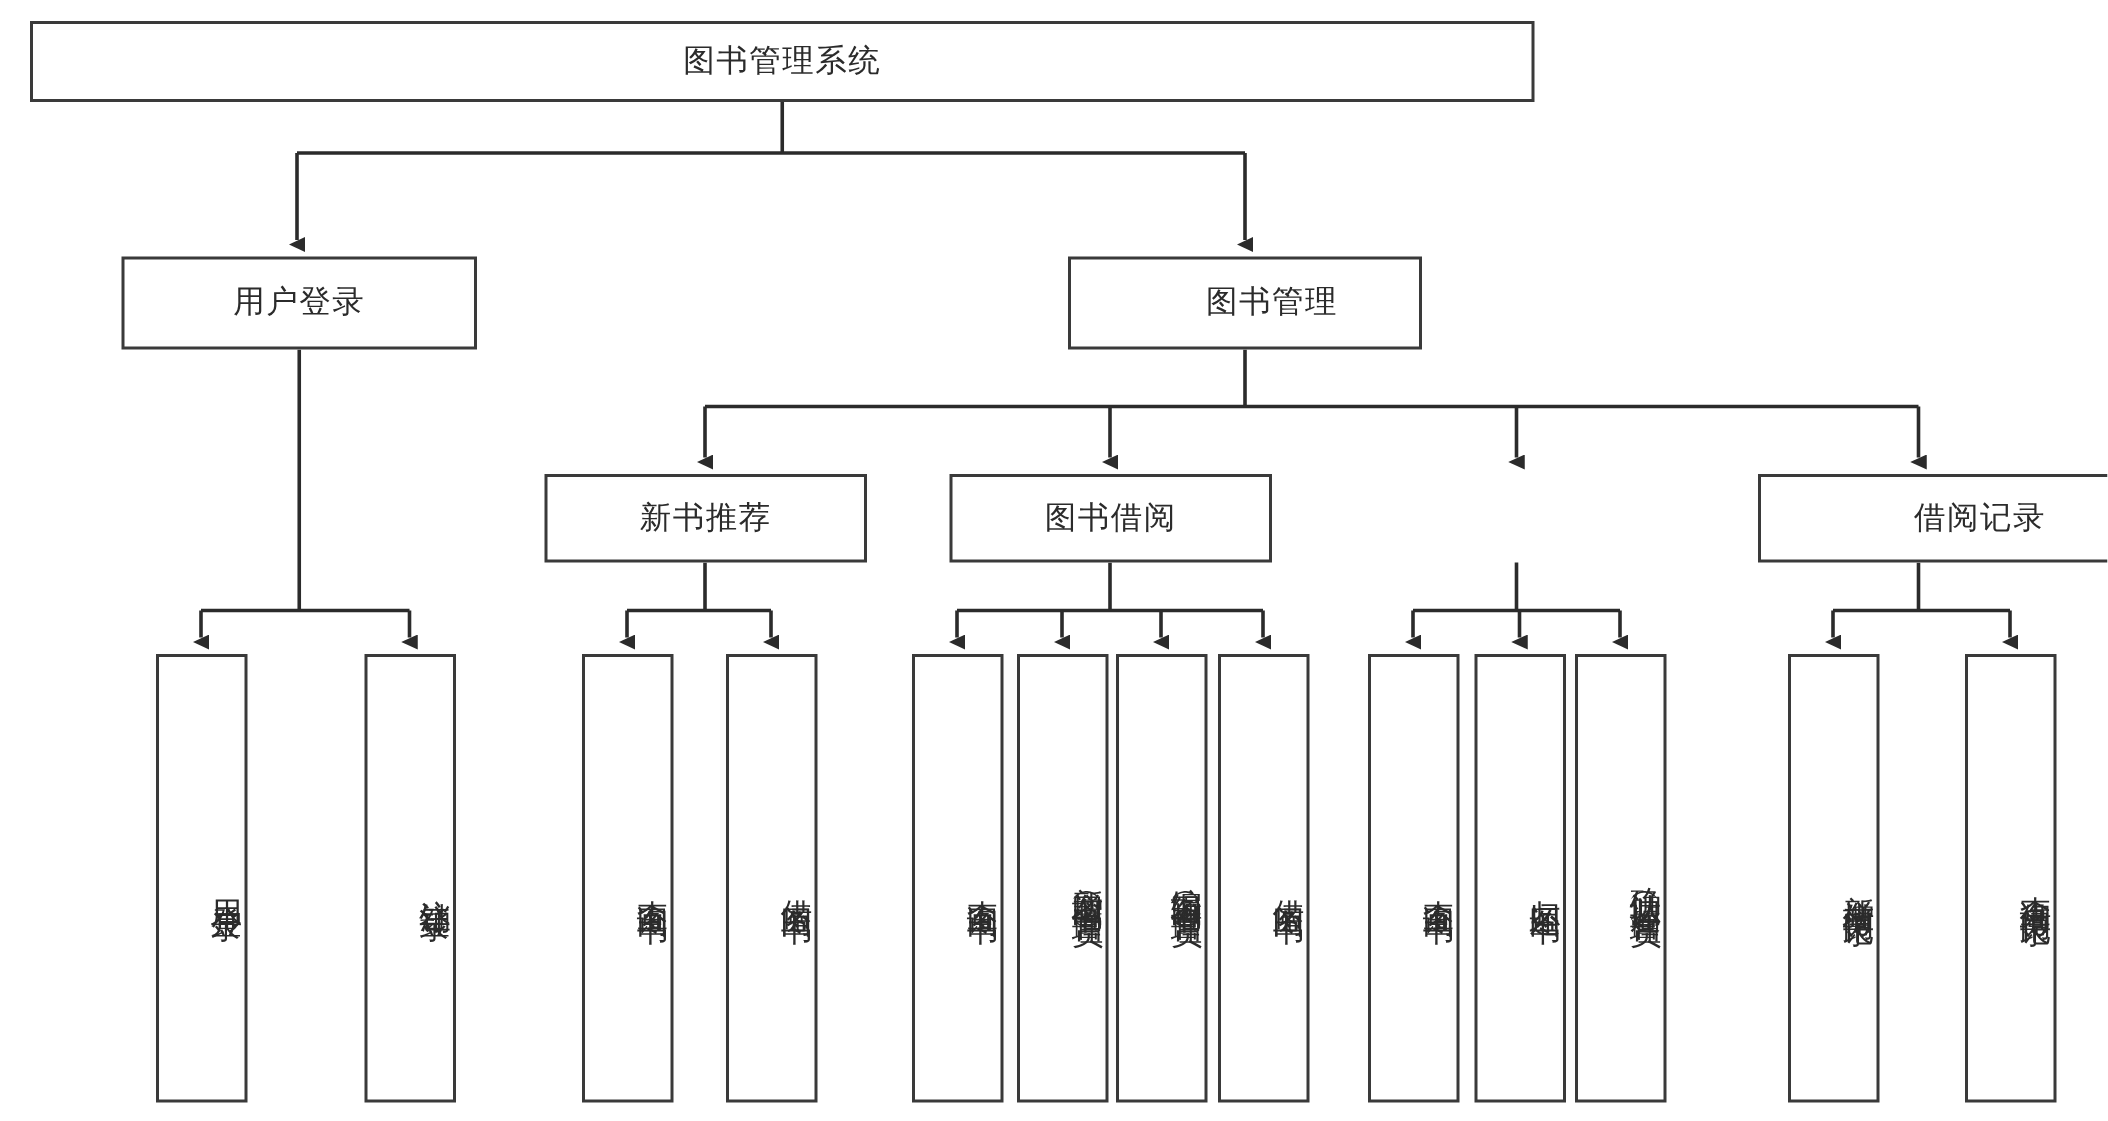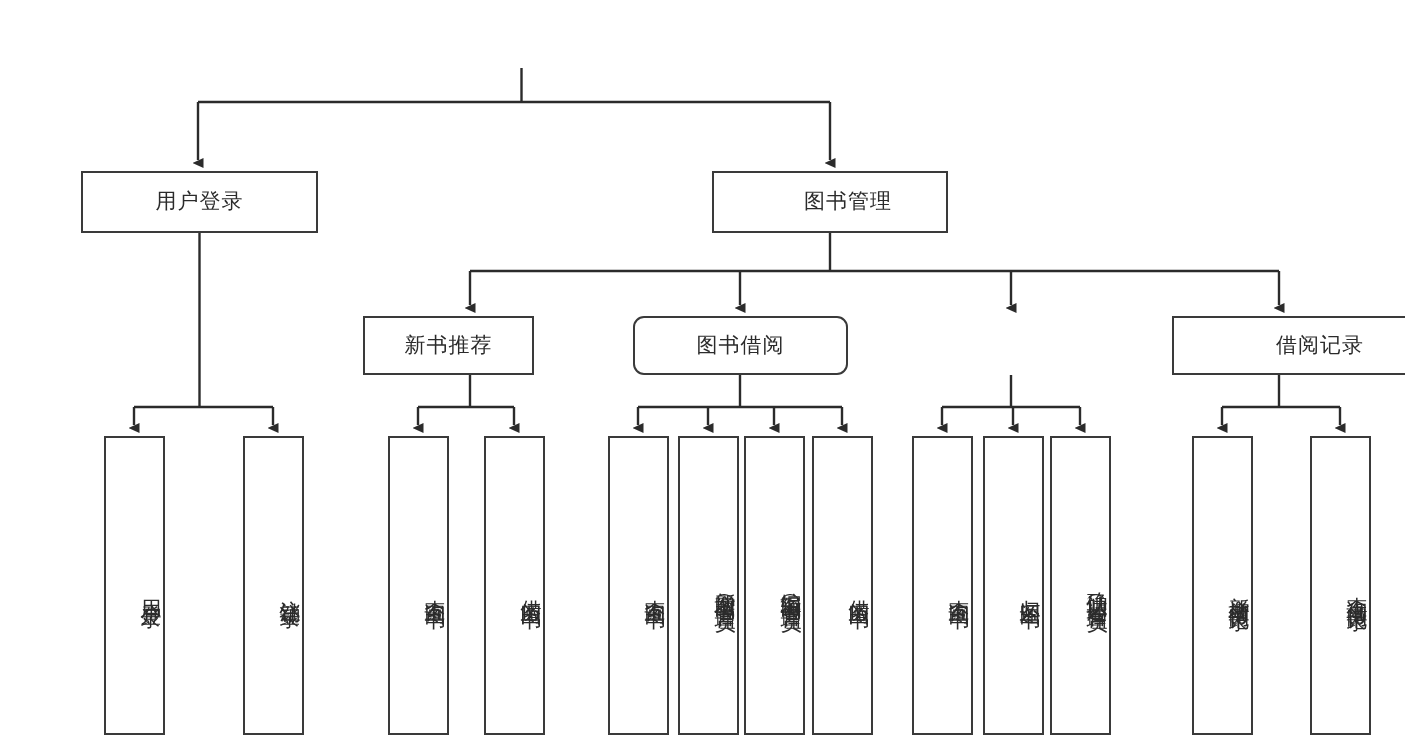--- a/index.html
+++ b/index.html
@@ -112,32 +112,35 @@
       <path d="M1013,407 L1013,425" marker-end="url(#arrow)"></path>
       <path d="M1080,407 L1080,425" marker-end="url(#arrow)"></path>
 
       <path d="M1279,375 L1279,407"></path>
       <path d="M1222,407 L1340,407"></path>
       <path d="M1222,407 L1222,425" marker-end="url(#arrow)"></path>
       <path d="M1340,407 L1340,425" marker-end="url(#arrow)"></path>
     </g>
   </svg>
 
+  <div class="node node-h" id="node-root" style="left: 20px; top: 14px; width: 1003px; height: 54px;">
+    <span>图书管理系统</span>
+  </div>
 
   <div class="node node-h" id="node-l2-0" style="left: 81px; top: 171px; width: 237px; height: 62px;">
     <span>用户登录</span>
   </div>
   <div class="node node-h" id="node-l2-1" style="left: 712px; top: 171px; width: 236px; height: 62px; padding-left: 36px;">
     <span>图书管理</span>
   </div>
 
-  <div class="node node-h" id="node-l3-0" style="left: 363px; top: 316px; width: 171px; height: 59px;">
+  <div class="node node-h" id="node-l3-0" style="left: 363px; top: 316px; width: 215px; height: 59px;">
     <span>新书推荐</span>
   </div>
-  <div class="node node-h" id="node-l3-1" style="left: 633px; top: 316px; width: 215px; height: 59px; border-radius: 11px;">
+  <div class="node node-h" id="node-l3-1" style="left: 633px; top: 316px; width: 215px; height: 59px;">
     <span>图书借阅</span>
   </div>
   <div class="node node-h" id="node-l3-3" style="left: 1172px; top: 316px; width: 256px; height: 59px; padding-left: 40px;">
     <span>借阅记录</span>
   </div>
 
   <div class="node node-v" id="leaf-0" style="left: 104px; top: 436px; width: 61px; height: 299px;">
     <span class="vtext">用户登录</span>
   </div>
   <div class="node node-v" id="leaf-1" style="left: 243px; top: 436px; width: 61px; height: 299px;">

